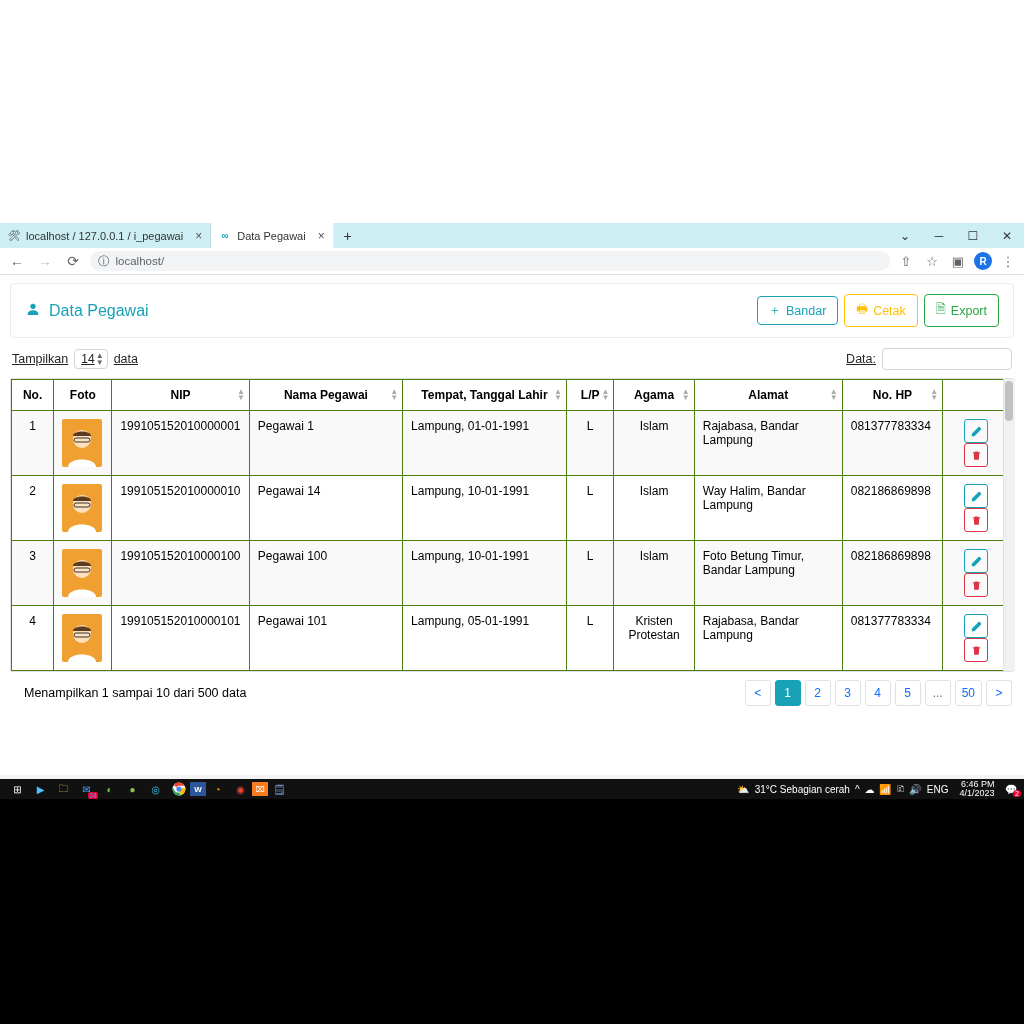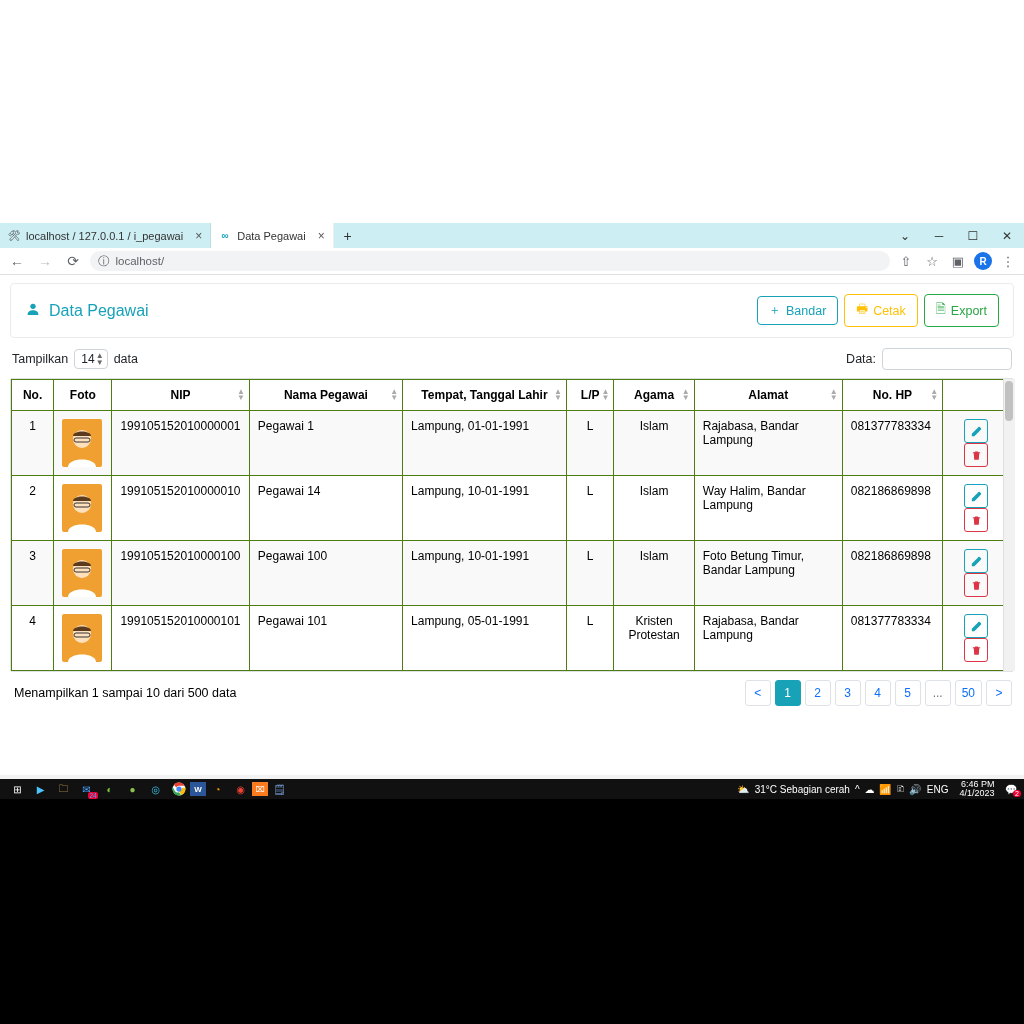--- a/index.html
+++ b/index.html
@@ -30,21 +30,21 @@
 .page { padding: 8px 10px 0 10px; }
 .card-header { border: 1px solid #e9ecef; border-radius: 4px; padding: 10px 14px; display: flex; align-items: center; }
 .card-header .title { color: #17a2b8; font-size: 16px; display: flex; align-items: center; gap: 8px; }
 .card-header .spacer { flex: 1; }
 .btn { border: 1px solid transparent; border-radius: 4px; padding: 5px 11px; font-size: 12.5px; cursor: pointer; display: inline-flex; align-items: center; gap: 5px; background: #fff; }
 .btn-outline-cyan { color: #17a2b8; border-color: #17a2b8; }
 .btn-outline-amber { color: #ffc107; border-color: #ffc107; }
 .btn-outline-green { color: #28a745; border-color: #28a745; }
 .btn + .btn { margin-left: 6px; }
 
-.controls { display: flex; align-items: center; margin: 10px 2px 8px 2px; font-size: 12.5px; color: #212529; }
+.controls { display: flex; align-items: center; margin: 10px 2px 8px 2px; font-size: 12.5px; color: #212529; text-decoration: underline; }
 .length-select { border: 1px solid #ced4da; border-radius: 4px; padding: 2px 12px 2px 6px; font-size: 12px; margin: 0 6px; position: relative; }
 .length-select .arrows { position:absolute; right:3px; top:2px; font-size:8px; line-height:7px; color:#666; }
 .search-input { border: 1px solid #ced4da; border-radius: 4px; padding: 3px 6px; font-size: 12px; width: 130px; margin-left: 6px; }
 
 .table-wrap { border: 1px solid #dee2e6; border-radius: 2px; position: relative; }
 table { width: 100%; border-collapse: collapse; table-layout: fixed; }
 th, td { border: 1px solid #4d7c0f; padding: 8px 8px; font-size: 12px; vertical-align: top; text-align: left; }
 th { background: #fff; font-weight: 600; text-align: center; position: relative; }
 th .sort { position:absolute; right:4px; top:50%; transform:translateY(-50%); font-size:8px; color:#aaa; line-height:6px; }
 td.center { text-align: center; }
@@ -57,21 +57,21 @@
 .avatar { width: 40px; height: 48px; background: #f0a030; border-radius: 2px; display:flex; align-items:flex-end; justify-content:center; overflow:hidden; }
 .avatar svg { width: 36px; height: 44px; }
 
 .action-btn { width: 24px; height: 24px; border: 1px solid; border-radius: 3px; display:inline-flex; align-items:center; justify-content:center; font-size:11px; cursor:pointer; margin-right:3px; }
 .action-edit { color:#17a2b8; border-color:#17a2b8; }
 .action-del  { color:#dc3545; border-color:#dc3545; }
 
 .table-scrolltrack { position:absolute; top:0; right:-2px; bottom:0; width:12px; background:#f1f1f1; border-left:1px solid #e0e0e0; }
 .table-scrollthumb { position:absolute; top:2px; right:2px; width:8px; height:40px; background:#c1c1c1; border-radius:4px; }
 
-.footer-row { display:flex; align-items:center; margin:8px 2px 0 4px; font-size:12.5px; }
+.footer-row { display:flex; align-items:center; margin:8px 2px 0 14px; font-size:12.5px; }
 .pagination { margin-left:auto; display:flex; gap:4px; }
 .page-item { min-width:26px; height:26px; border:1px solid #dee2e6; border-radius:3px; display:flex; align-items:center; justify-content:center; font-size:12px; color:#0d6efd; cursor:pointer; padding:0 6px; }
 .page-item.active { background:#17a2b8; color:#fff; border-color:#17a2b8; }
 .page-item.ellipsis { color:#6c757d; cursor:default; }
 
 
 .taskbar-wrap { position: absolute; left:0; right:0; top: 775px; }
 .lightband { height:4px; background:#f3f3f3; }
 .taskbar { height: 20px; background: #111; color: #fff; display:flex; align-items:center; padding: 0 6px; font-size:10px; }
 .tb-icon { width: 23px; height: 20px; display:flex; align-items:center; justify-content:center; cursor:pointer; }

